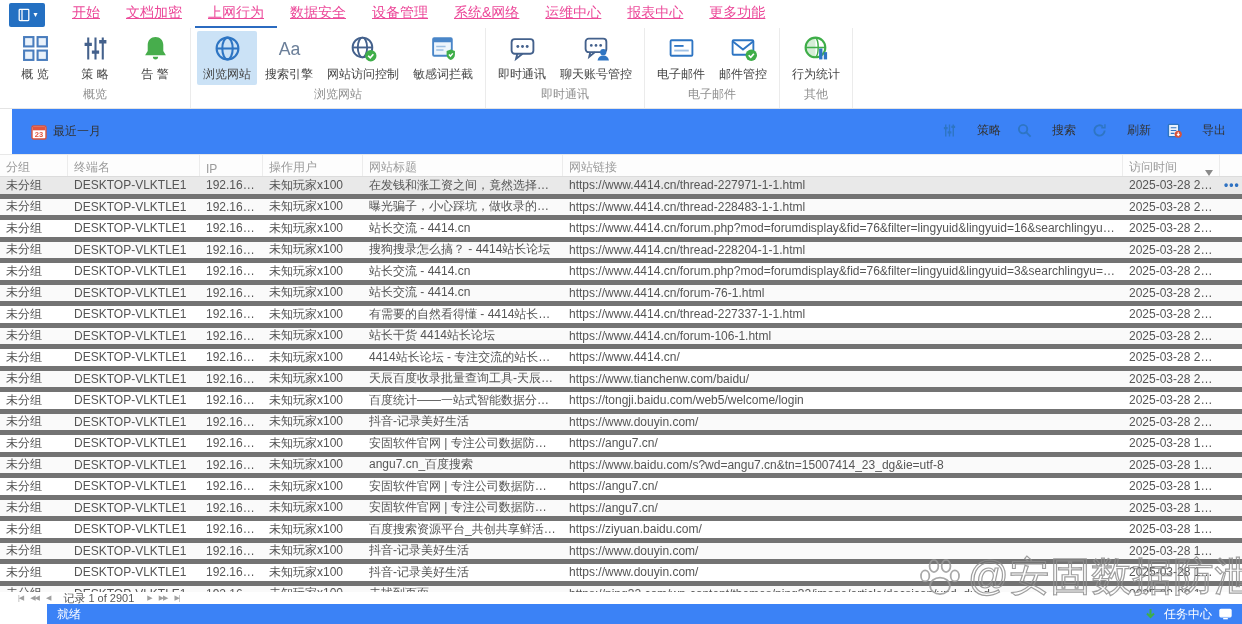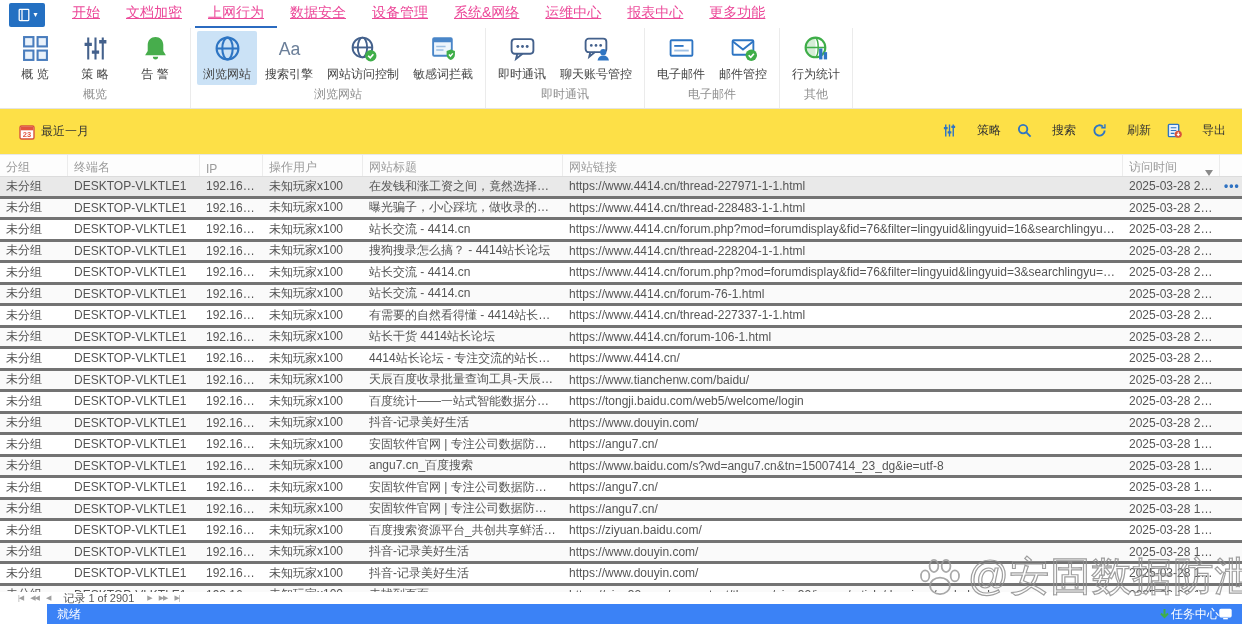--- a/index.html
+++ b/index.html
@@ -23,55 +23,55 @@
   .rgroup{display:flex;flex-direction:column;border-right:1px solid #ebebeb;}
   .rtools{flex:1;display:flex;align-items:stretch;padding:3px 6px 0;gap:2px;}
   .rtool{min-width:46px;padding:4px 6px 2px;display:flex;flex-direction:column;align-items:center;
          justify-content:flex-start;gap:4px;border-radius:2px;cursor:pointer;}
   .rtool.selected{background:#cbe2f6;}
   .rtool .icon svg{width:27px;height:27px;}
   .rlabel{font-size:12px;color:#444;white-space:nowrap;text-align:center;}
   .glabel{text-align:center;font-size:12px;color:#8f8f8f;padding:1px 0 5px;font-family:Liberation Serif, serif;}
 
   
-  .band{position:absolute;top:109px;left:0;right:0;height:45px;background:#fde047;}
+  .band{position:absolute;top:109px;left:12px;right:0;height:45px;background:#3b82f6;}
   .datefilter{position:absolute;left:19px;top:14px;display:flex;align-items:center;gap:6px;
               font-size:12px;color:#333;cursor:pointer;}
   .datefilter .icon svg{width:16px;height:16px;}
   .actions{position:absolute;right:16px;top:13px;display:flex;gap:16px;}
   .action{display:flex;align-items:center;gap:20px;font-size:12px;color:#333;cursor:pointer;}
   .action .icon svg{width:15px;height:15px;}
 
   
   .grid-row{display:grid;grid-template-columns:68px 132px 63px 100px 200px 560px 97px minmax(0,1fr);}
   .thead{position:absolute;top:154px;left:0;right:0;height:23px;background:#fdfdfd;
          border-top:1px solid #e8e8e8;border-bottom:1px solid #dcdcdc;box-sizing:border-box;}
   .th{font-size:12px;color:#9b9b9b;padding:0 6px;display:flex;align-items:flex-end;
       justify-content:space-between;border-right:1px solid #ececec;overflow:hidden;white-space:nowrap;cursor:pointer;}
   .th:last-child{border-right:none;}
   .th .icon svg{width:8px;height:6px;}
   .rows{position:absolute;top:177px;left:0;right:0;bottom:32px;overflow:hidden;}
-  .trow{height:21.5px;font-size:12px;color:#555;background:#fff;border-bottom:3px solid #737373;
+  .trow{height:21.5px;font-size:12px;color:#555;background:#fff;border-bottom:5px solid #737373;
         box-sizing:border-box;align-items:center;cursor:default;}
   .trow:nth-child(even){background:#fafafa;}
   .trow.selected{background:#e9e9e9;}
   .td{padding:0 6px;white-space:nowrap;overflow:hidden;text-overflow:ellipsis;}
   .td.menu{color:#2f72c2;font-weight:bold;letter-spacing:1px;overflow:visible;cursor:pointer;padding:0 4px;}
 
   
   .pagination{position:absolute;left:0;right:0;top:592px;height:12px;background:#fff;z-index:20;
               display:flex;align-items:center;gap:7px;padding-left:18px;font-size:11px;color:#555;}
   .pagenav{font-size:7px;color:#a0a0a0;letter-spacing:-1px;cursor:pointer;}
   .pagelabel{margin:0 6px;white-space:nowrap;}
 
   
   .statusbar{position:absolute;left:0;right:0;top:604px;height:20px;background:#3b82f6;z-index:30;
              display:flex;align-items:center;justify-content:space-between;padding:0 10px;margin-left:47px;}
   .status-left{color:#fff;font-size:12px;}
-  .status-right{display:flex;align-items:center;}
+  .status-right{display:flex;align-items:center;gap:7px;}
   .status-right .label{color:#fff;font-size:12px;cursor:pointer;}
   .status-right .icon svg{width:13px;height:12px;}
 
   
   .watermark{position:absolute;left:918px;top:549px;z-index:25;display:flex;align-items:center;gap:6px;
              pointer-events:none;opacity:.85;}
   .watermark .icon svg{width:44px;height:40px;}
   .wm-text{font-size:40px;letter-spacing:1px;color:transparent;-webkit-text-stroke:1.2px #8f8f8f;white-space:nowrap;}
 </style>
 </head>

